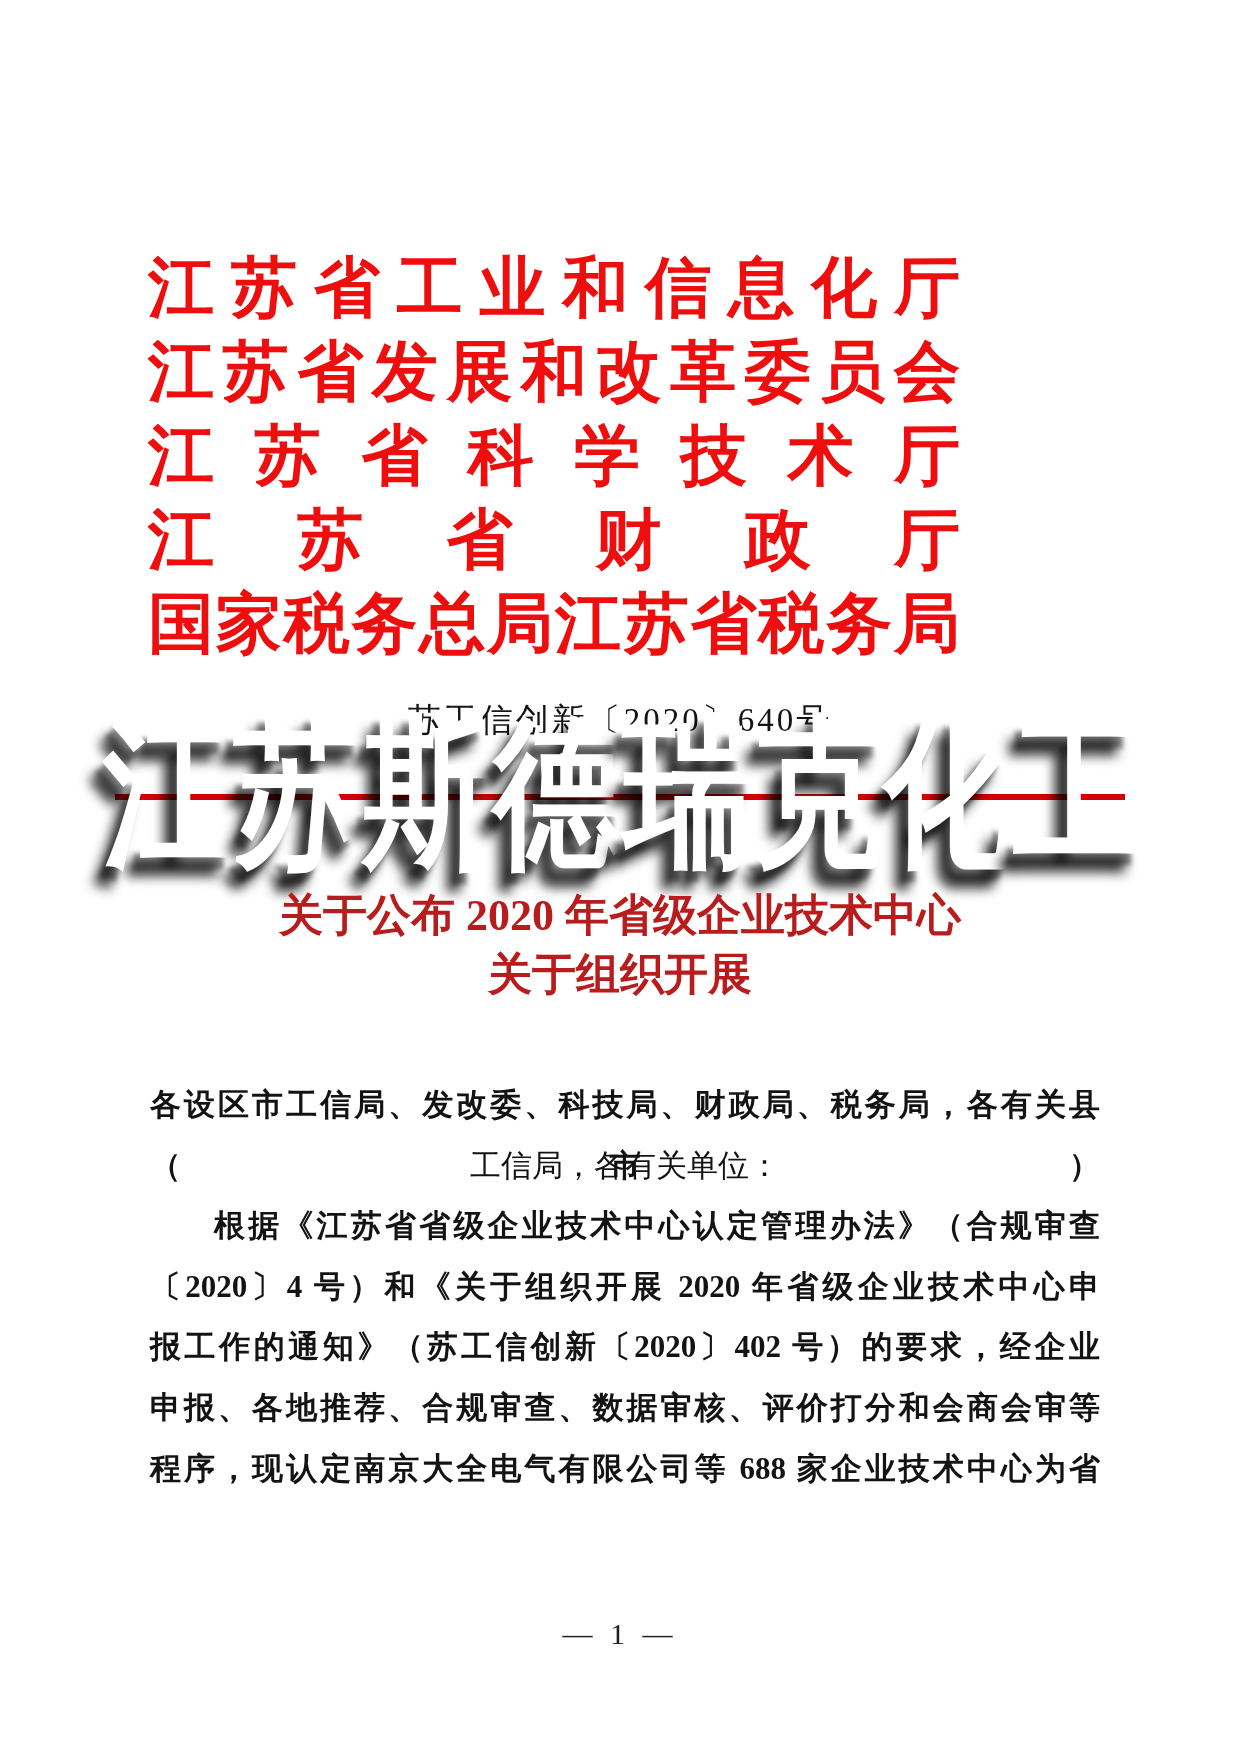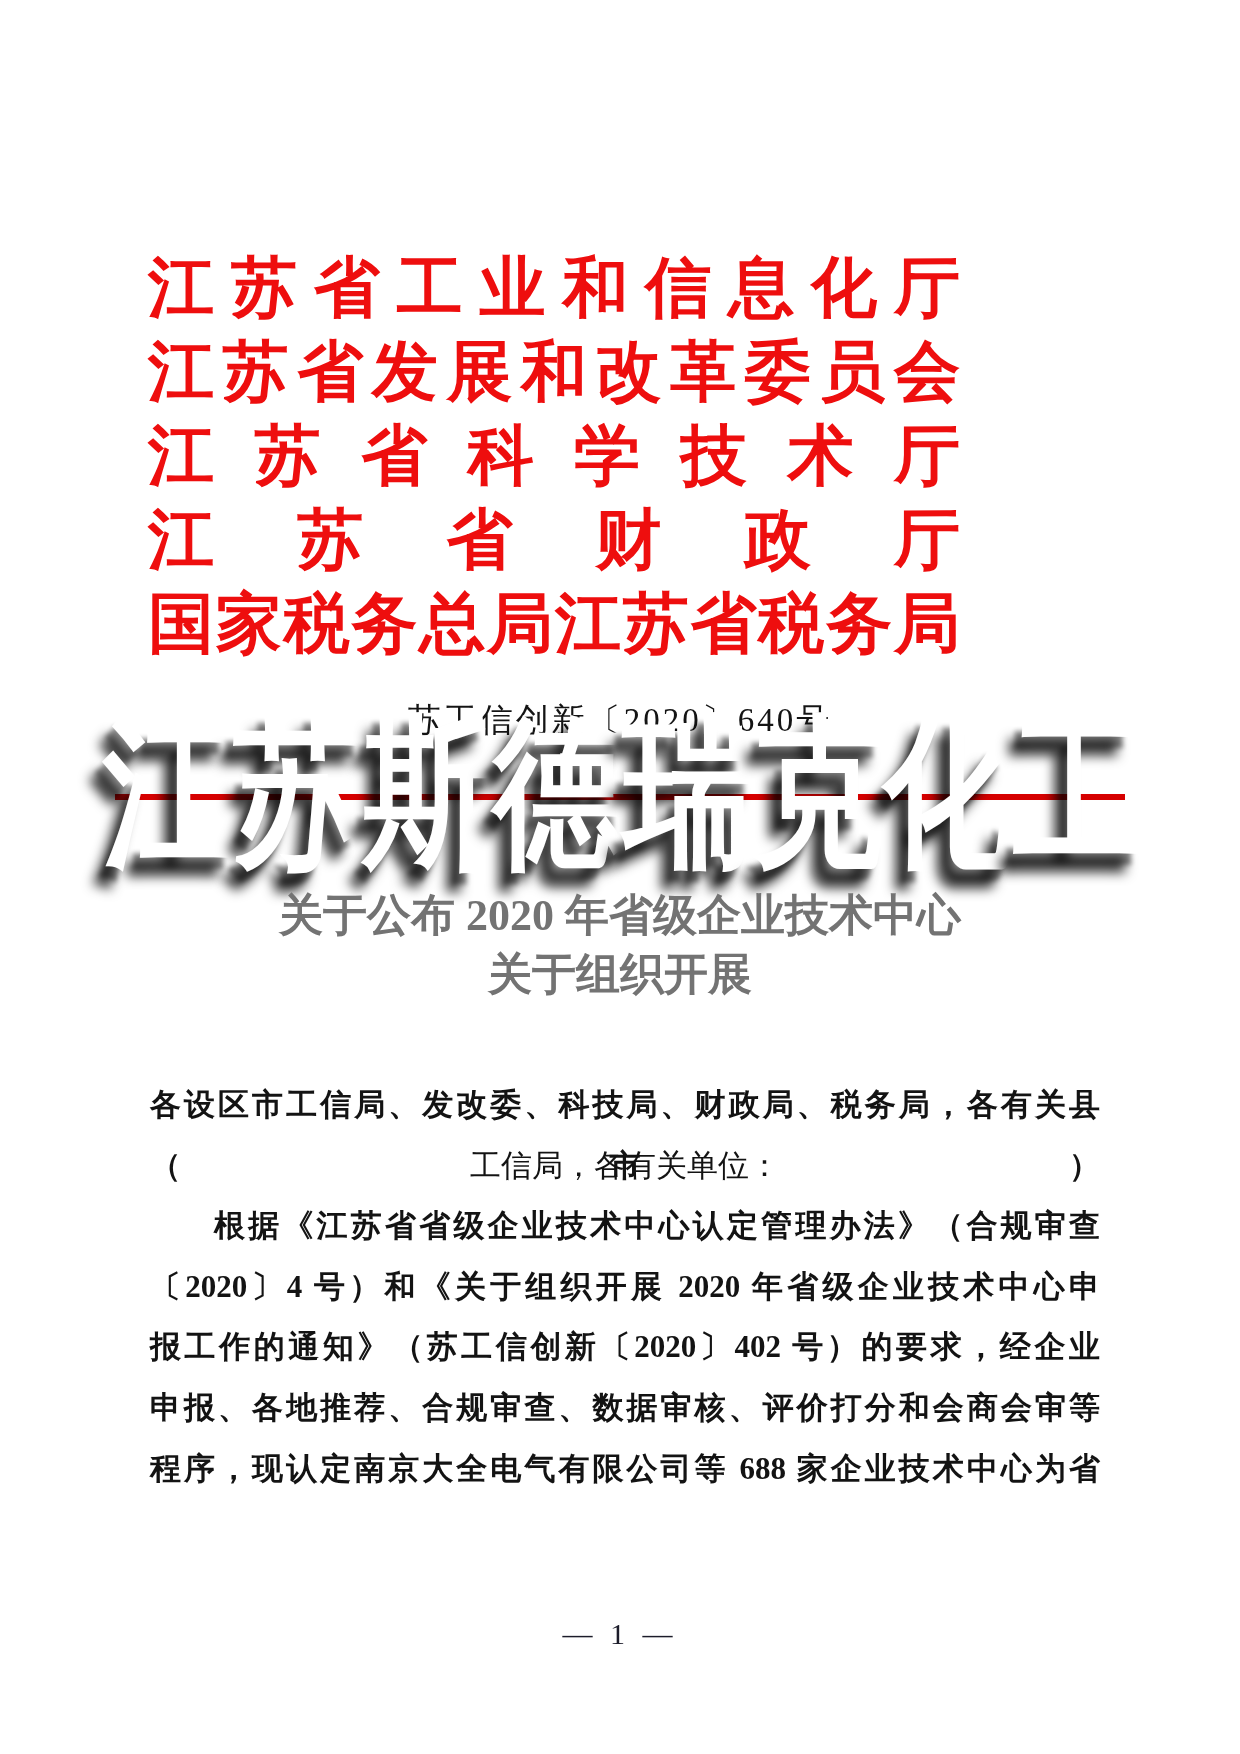--- a/index.html
+++ b/index.html
@@ -48,21 +48,21 @@
     color:#ffffff;
     transform:scaleY(1.26);transform-origin:center;
     text-shadow:-13px 15px 10px rgba(0,0,0,0.80),-7px 9px 5px rgba(0,0,0,0.45);
     z-index:5;
     white-space:nowrap;
   }
   
   .title{
     position:absolute;left:0;top:886px;width:100%;
     text-align:center;
-    font-size:44px;font-weight:bold;line-height:59px;color:#737373;
+    font-size:44px;font-weight:bold;line-height:59px;color:#b91c1c;
     z-index:6;
   }
   
   .body-text{
     position:absolute;left:150px;top:1075px;width:950px;
     font-size:31px;color:#131313;
     z-index:6;
   }
   .body-line{
     height:60.6px;line-height:60.6px;

